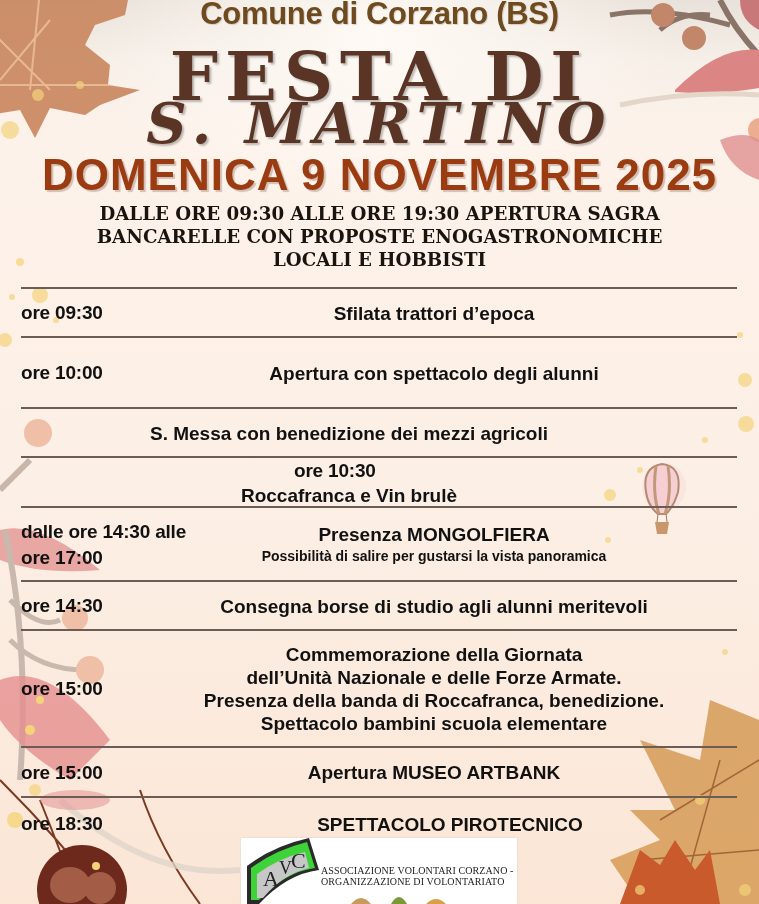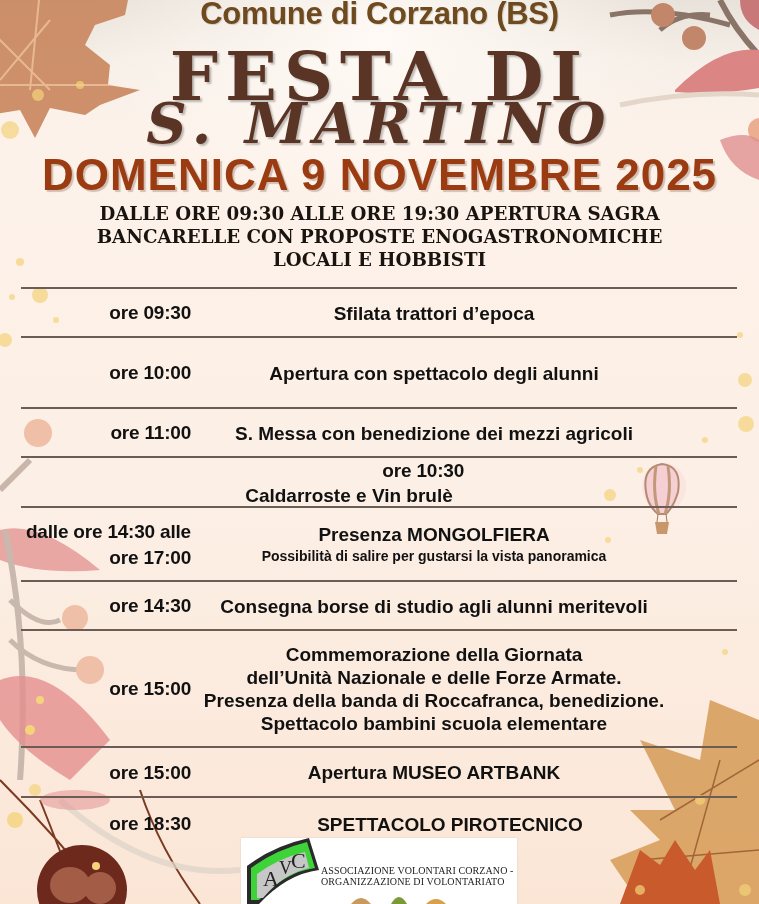--- a/index.html
+++ b/index.html
@@ -43,21 +43,21 @@
   }
   .sub.s1 { top: 202px; }
 
   .schedule { position: absolute; left: 21px; top: 287px; width: 716px; }
   .row {
     position: absolute; left: 0; width: 716px;
     border-top: 2px solid #6b5d55;
     display: flex; align-items: center;
   }
   .row .time {
-    width: 170px; text-align: right;
+    width: 170px; text-align: left;
     font-size: 19px; font-weight: bold; color: #111;
     line-height: 26px; letter-spacing: -0.2px;
   }
   .row .desc {
     flex: 1; text-align: center; padding-left: 0; padding-right: 60px;
     font-size: 19px; font-weight: bold; color: #111; line-height: 23px;
   }
   .row .desc .small { font-size: 14px; line-height: 20px; display: block; }
   .row .desc .line { display: block; }
 
@@ -174,29 +174,28 @@
         <span class="line">Sfilata trattori d’epoca</span>
       </div>
   </div>
   <div class="row" style="top:49px;height:70px;">
     <div class="time"><span class="line">ore 10:00</span></div>
     <div class="desc">
       <span class="line">Apertura con spettacolo degli alunni</span>
     </div>
   </div>
   <div class="row" style="top:120px;height:48px;">
-    <div class="time"><span class="line">ore 11:00</span></div>
     <div class="desc">
         <span class="line">S. Messa con benedizione dei mezzi agricoli</span>
       </div>
   </div>
   <div class="row" style="top:169px;height:49px;flex-direction:column;">
     <div class="time"><span class="line">ore 10:30</span></div>
     <div class="desc">
-        <span class="line">Caldarroste e Vin brulè</span>
+        <span class="line">Roccafranca e Vin brulè</span>
       </div>
   </div>
   <div class="row" style="top:219px;height:73px;">
     <div class="time">
       <span class="line">dalle ore 14:30</span>
       <span class="line">alle ore 17:00</span>
     </div>
     <div class="desc">
       <span class="line">Presenza MONGOLFIERA</span>
       <span class="small">Possibilità di salire per gustarsi la vista panoramica</span>

